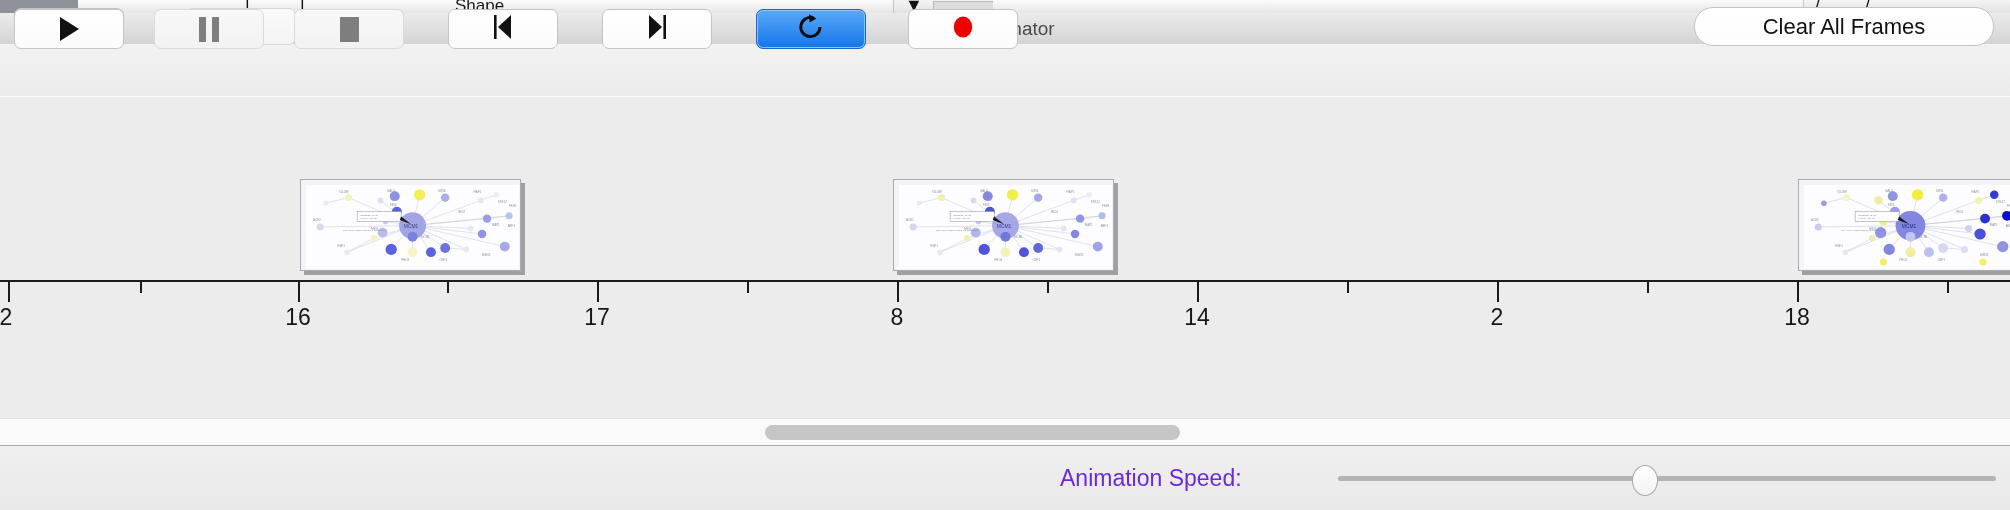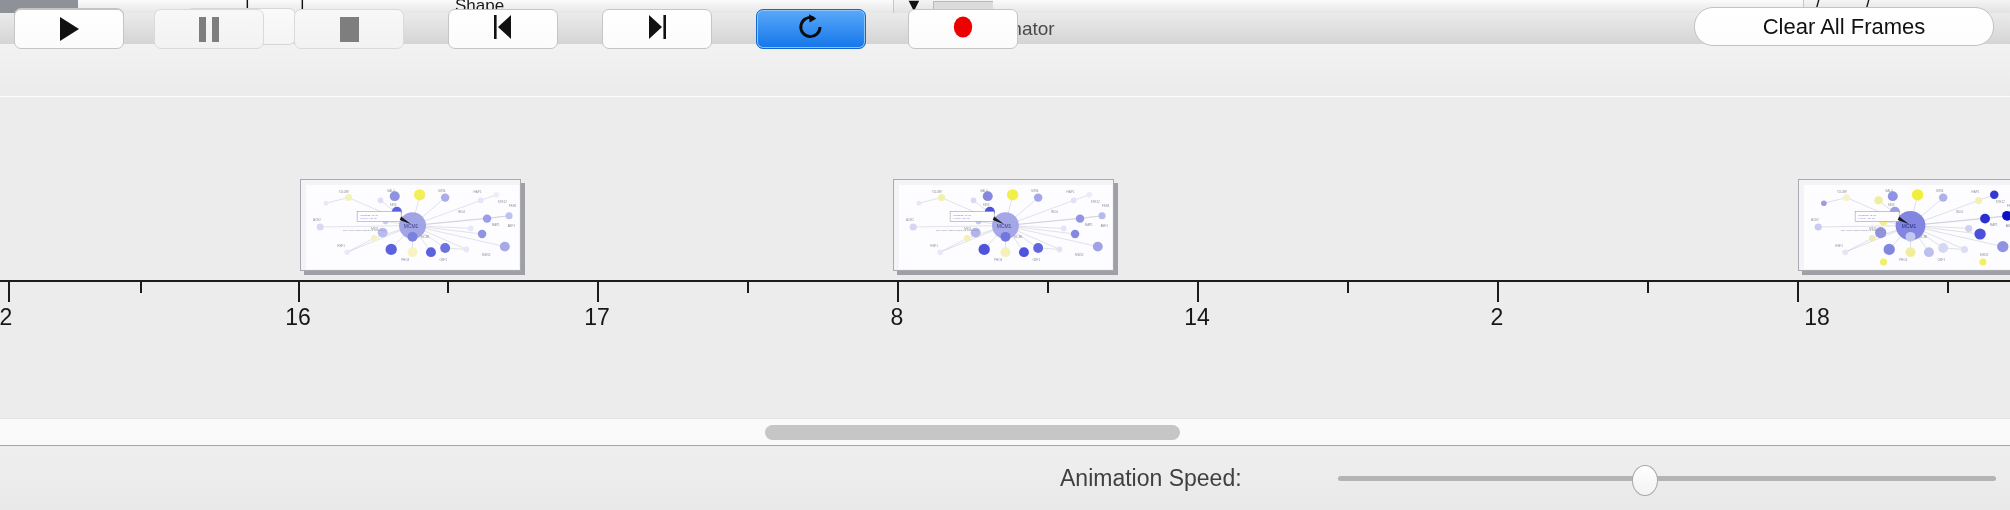--- a/index.html
+++ b/index.html
@@ -107,21 +107,21 @@
   #loop-button{left:756px;width:110px;}
   #record-button{left:908px;width:110px;}
 
   .glyph{display:block;}
   .tri-play{width:0;height:0;border-left:19px solid #111;
     border-top:12px solid transparent;border-bottom:12px solid transparent;}
   .pausebars{display:flex;gap:6px;}
   .pausebars span{width:7px;height:25px;background:#7e7e7e;display:block;}
   .stopsq{width:19px;height:25px;background:#7e7e7e;}
   .speed-label{position:absolute;left:1060px;top:447px;height:63px;
-    line-height:63px;font-size:23px;color:#404040;}
+    line-height:63px;font-size:23px;color:#6d28d9;}
   .slider-track{position:absolute;left:1338px;top:476px;width:658px;height:5px;
     background:#b4b4b4;border-radius:3px;}
   .slider-thumb{position:absolute;left:1632px;top:465px;width:24px;height:29px;
     border-radius:50%;background:linear-gradient(#ffffff,#f2f2f2);
     border:1px solid #a9a9a9;}
 </style>
 </head>
 <body>
 
 <div id="root">
@@ -409,21 +409,21 @@
     <div class="tick minor" style="left:1647px;"></div>
     <div class="tick major" style="left:1797px;"></div>
     <div class="tick minor" style="left:1947px;"></div>
 
     <div class="ticklabel" style="left:6px;">2</div>
     <div class="ticklabel" style="left:298px;">16</div>
     <div class="ticklabel" style="left:597px;">17</div>
     <div class="ticklabel" style="left:897px;">8</div>
     <div class="ticklabel" style="left:1197px;">14</div>
     <div class="ticklabel" style="left:1497px;">2</div>
-    <div class="ticklabel" style="left:1797px;margin-left:20px;">18</div>
+    <div class="ticklabel" style="left:1797px;">18</div>
 
   </div>
 
   <div class="scrollzone">
     <div class="scrollthumb"></div>
   </div>
 
   <div class="controls"></div>
 
   <div class="cbtn" id="play-button">

